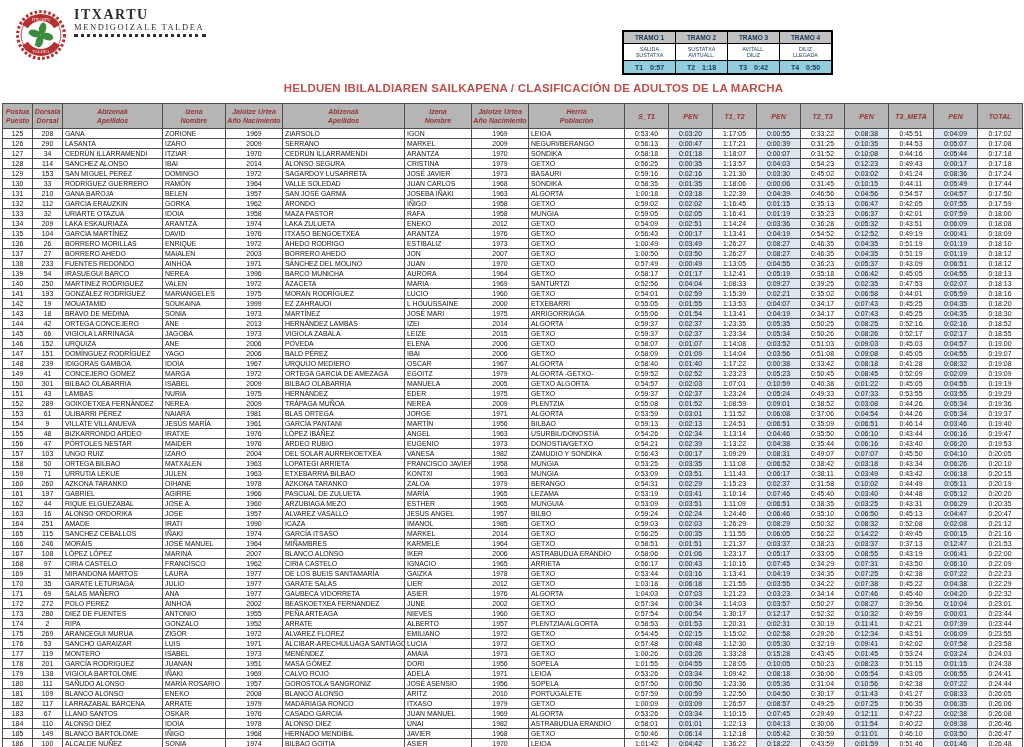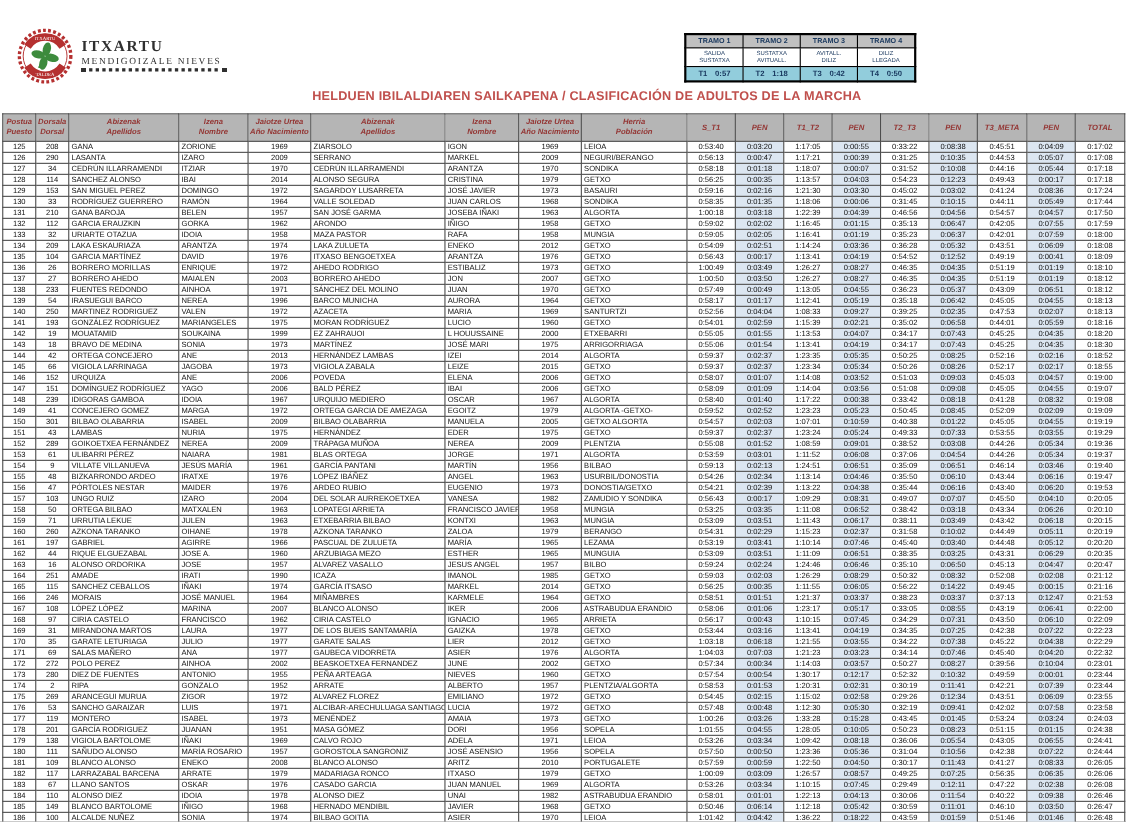--- a/index.html
+++ b/index.html
@@ -1,20 +1,20 @@
 <!DOCTYPE html>
 <html><head>
 <meta charset="utf-8">
 <style>
   html,body{margin:0;padding:0;background:#888;}
   .page{position:relative;width:1024px;height:747px;background:#ffffff;overflow:hidden;
         font-family:"Liberation Sans", sans-serif;margin:0 auto;}
   
   .hdr{position:absolute;top:0;left:0;right:0;height:103px;}
-  .logo{position:absolute;left:15px;top:24px;display:flex;align-items:center;}
+  .logo{position:absolute;left:15px;top:8px;display:flex;align-items:flex-start;}
   .logo svg{display:block;}
   .logo-text{margin-left:7px;margin-bottom:2px;font-family:"Liberation Serif", serif;color:#2f2f2f;}
   .logo-name{font-size:14px;letter-spacing:1.5px;font-weight:bold;line-height:14px;}
   .logo-sub{font-size:8.5px;letter-spacing:1.6px;line-height:10px;}
   .logo-rule{width:132px;border-bottom:3px dotted #2f2f2f;margin-top:2px;}
   .title{position:absolute;top:11px;left:0;right:0;text-align:center;
          font-size:15.5px;font-weight:bold;color:#000;letter-spacing:0.2px;}
   .subtitle{position:absolute;top:82px;left:0;right:0;text-align:center;
             font-size:11.5px;font-weight:bold;color:#c0504d;letter-spacing:0.2px;padding-left:43px;}
   
@@ -54,21 +54,21 @@
         <g fill="#3d8b3d" transform="translate(30,30)">
           <ellipse cx="0" cy="-7.5" rx="4.2" ry="7.2" transform="rotate(14)"></ellipse>
           <ellipse cx="0" cy="-7.5" rx="4.2" ry="7.2" transform="rotate(104)"></ellipse>
           <ellipse cx="0" cy="-7.5" rx="4.2" ry="7.2" transform="rotate(194)"></ellipse>
           <ellipse cx="0" cy="-7.5" rx="4.2" ry="7.2" transform="rotate(284)"></ellipse>
           <rect x="-1" y="6" width="2" height="8" transform="rotate(28)"></rect>
         </g>
       </svg>
       <div class="logo-text">
         <div class="logo-name">ITXARTU</div>
-        <div class="logo-sub">MENDIGOIZALE NIEVES</div>
+        <div class="logo-sub">MENDIGOIZALE TALDEA</div>
         <div class="logo-rule"></div>
       </div>
     </div>
 
 
     <table class="tramo">
       <tbody id="tramo-body">
           <tr class="t-head">
             <td>TRAMO 1</td>
             <td>TRAMO 2</td>

